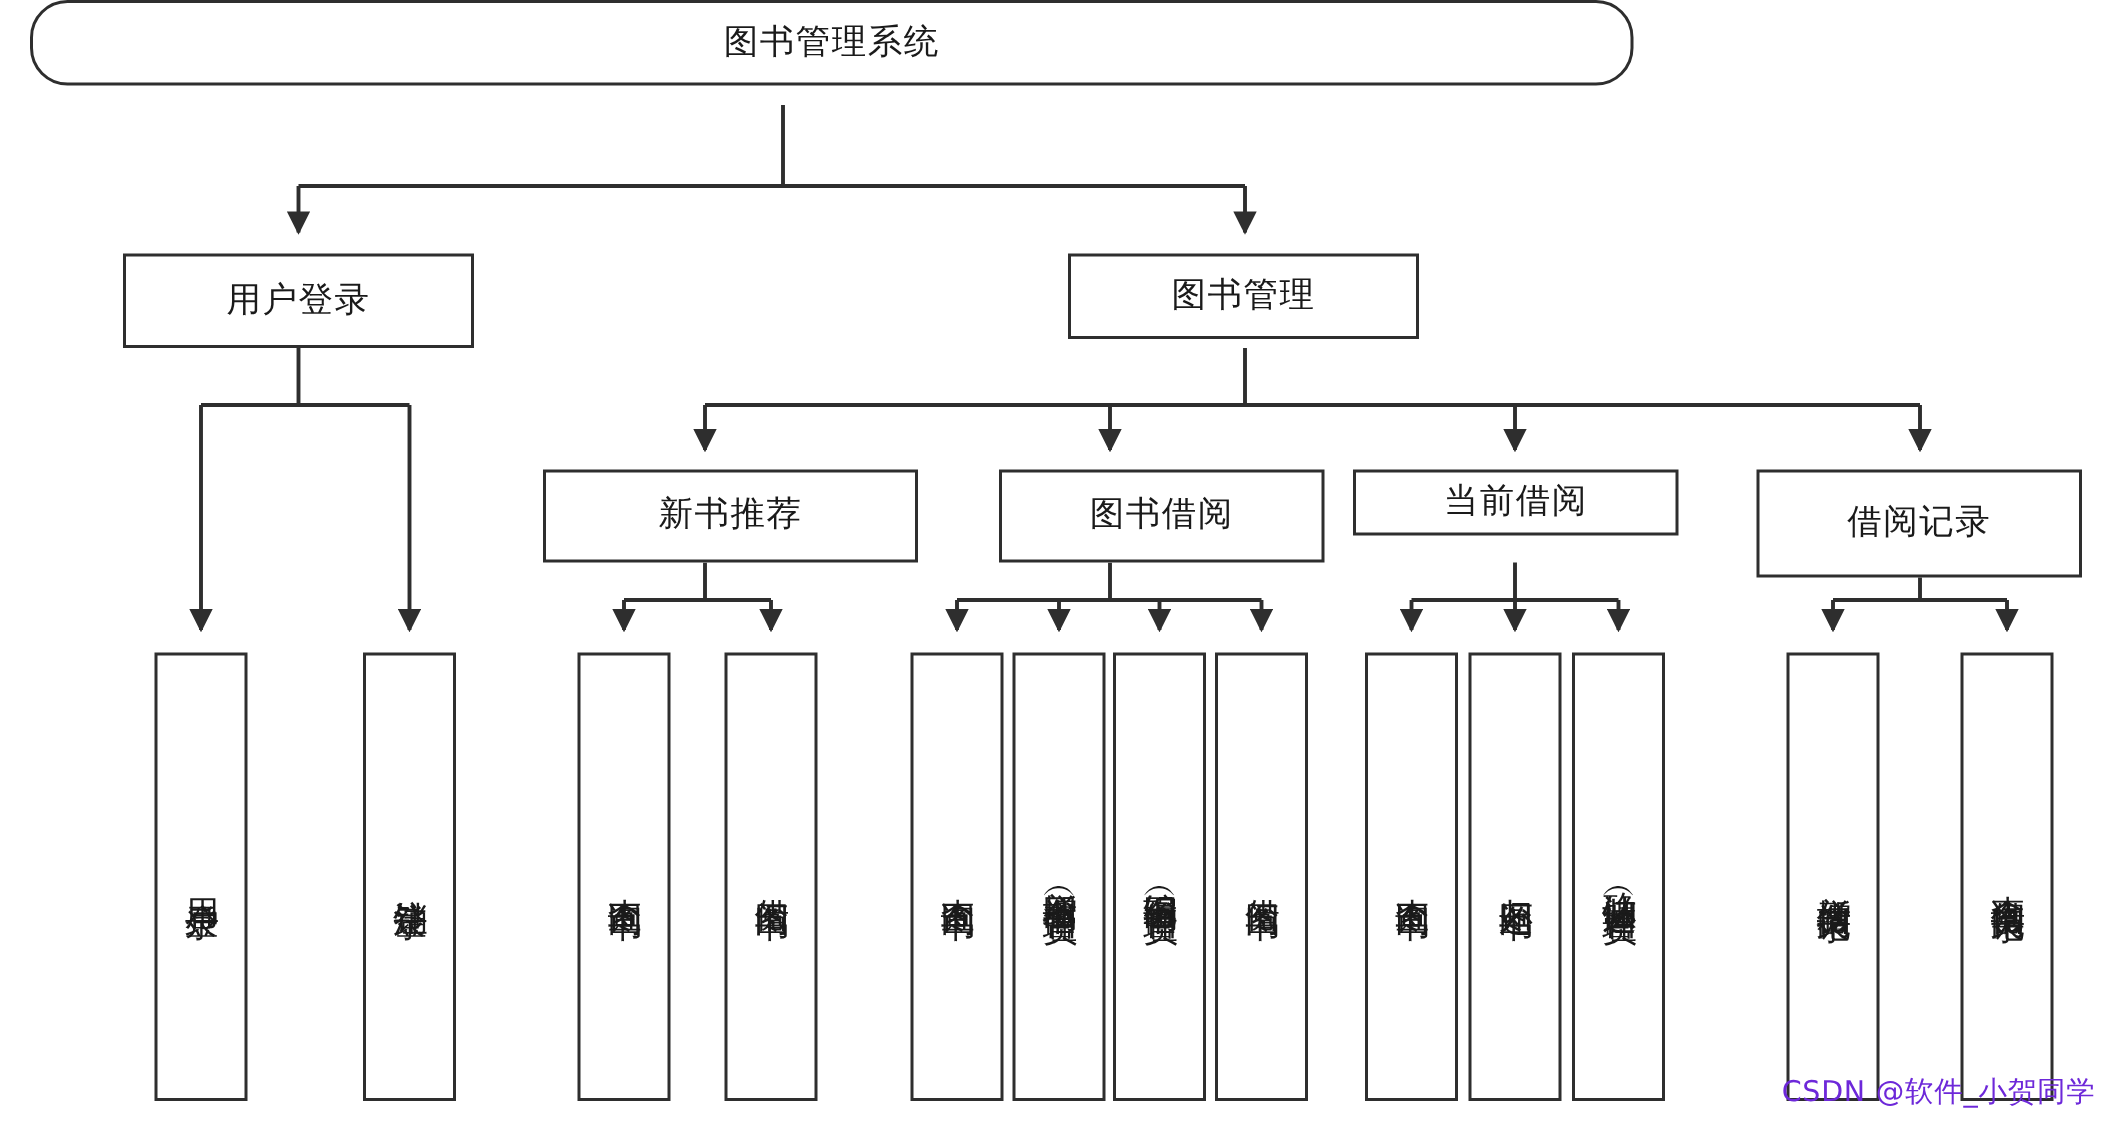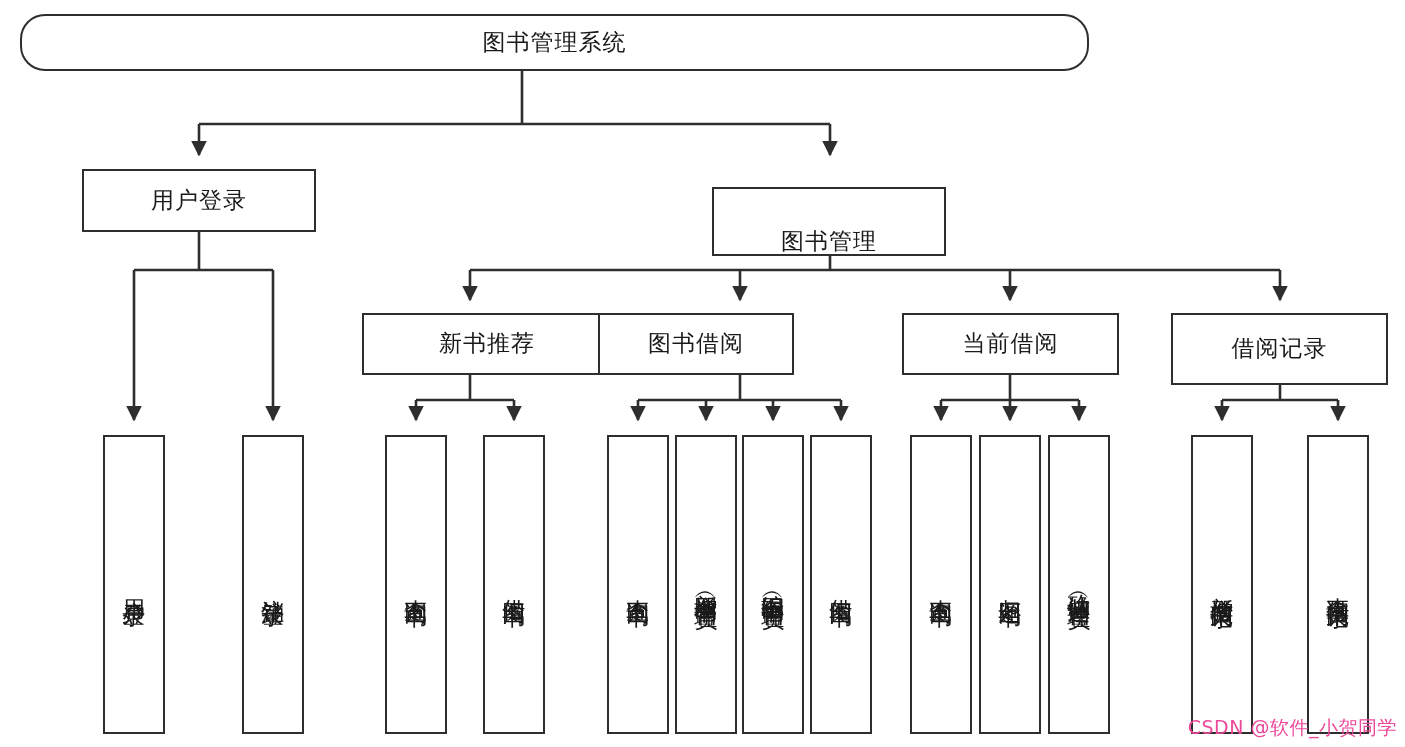--- a/index.html
+++ b/index.html
@@ -53,21 +53,21 @@
     font-size: 23px;
   }
   .node-label {
     display: block;
   }
   .watermark {
     position: absolute;
     right: 8px;
     bottom: 6px;
     font-size: 19px;
-    color: #ec4899;
+    color: #6d28d9;
     letter-spacing: 0.5px;
     white-space: nowrap;
     z-index: 5;
     font-family: "DejaVu Sans", "Liberation Sans", sans-serif;
   }
 </style>
 </head>
 <body>
 
 <div id="canvas">
@@ -116,41 +116,41 @@
       <path d="M 1010 400 L 1010 420" marker-end="url(#arrow)"></path>
       <path d="M 1079 400 L 1079 420" marker-end="url(#arrow)"></path>
 
       <path d="M 1280 375 L 1280 400"></path>
       <path d="M 1222 400 L 1338 400"></path>
       <path d="M 1222 400 L 1222 420" marker-end="url(#arrow)"></path>
       <path d="M 1338 400 L 1338 420" marker-end="url(#arrow)"></path>
     </g>
   </svg>
 
-  <div class="node node-h node-root" style="left:20px; top:14px; width:1069px; height:57px;border-radius:25px;">
+  <div class="node node-h node-root" style="left:20px; top:0; width:1069px; height:57px;border-radius:25px;">
     <span class="node-label">图书管理系统</span>
   </div>
 
   <div class="node node-h" style="left:82px; top:169px; width:234px; height:63px;">
     <span class="node-label">用户登录</span>
   </div>
 
-  <div class="node node-h" style="left:712px; top:187px; width:234px; height:69px;align-items:flex-end;">
+  <div class="node node-h" style="left:712px; top:169px; width:234px; height:57px;">
     <span class="node-label">图书管理</span>
   </div>
 
   <div class="node node-h" style="left:362px; top:313px; width:250px; height:62px;">
     <span class="node-label">新书推荐</span>
   </div>
 
-  <div class="node node-h" style="left:598px; top:313px; width:196px; height:62px;">
+  <div class="node node-h" style="left:666px; top:313px; width:217px; height:62px;">
     <span class="node-label">图书借阅</span>
   </div>
 
-  <div class="node node-h" style="left:902px; top:313px; width:217px; height:62px;">
+  <div class="node node-h" style="left:902px; top:313px; width:217px; height:44px;">
     <span class="node-label">当前借阅</span>
   </div>
 
   <div class="node node-h" style="left:1171px; top:313px; width:217px; height:72px;">
     <span class="node-label">借阅记录</span>
   </div>
 
   <div class="node node-v" style="left:103px; top:435px; width:62px; height:299px;">
     <span class="node-label">用户登录</span>
   </div>

